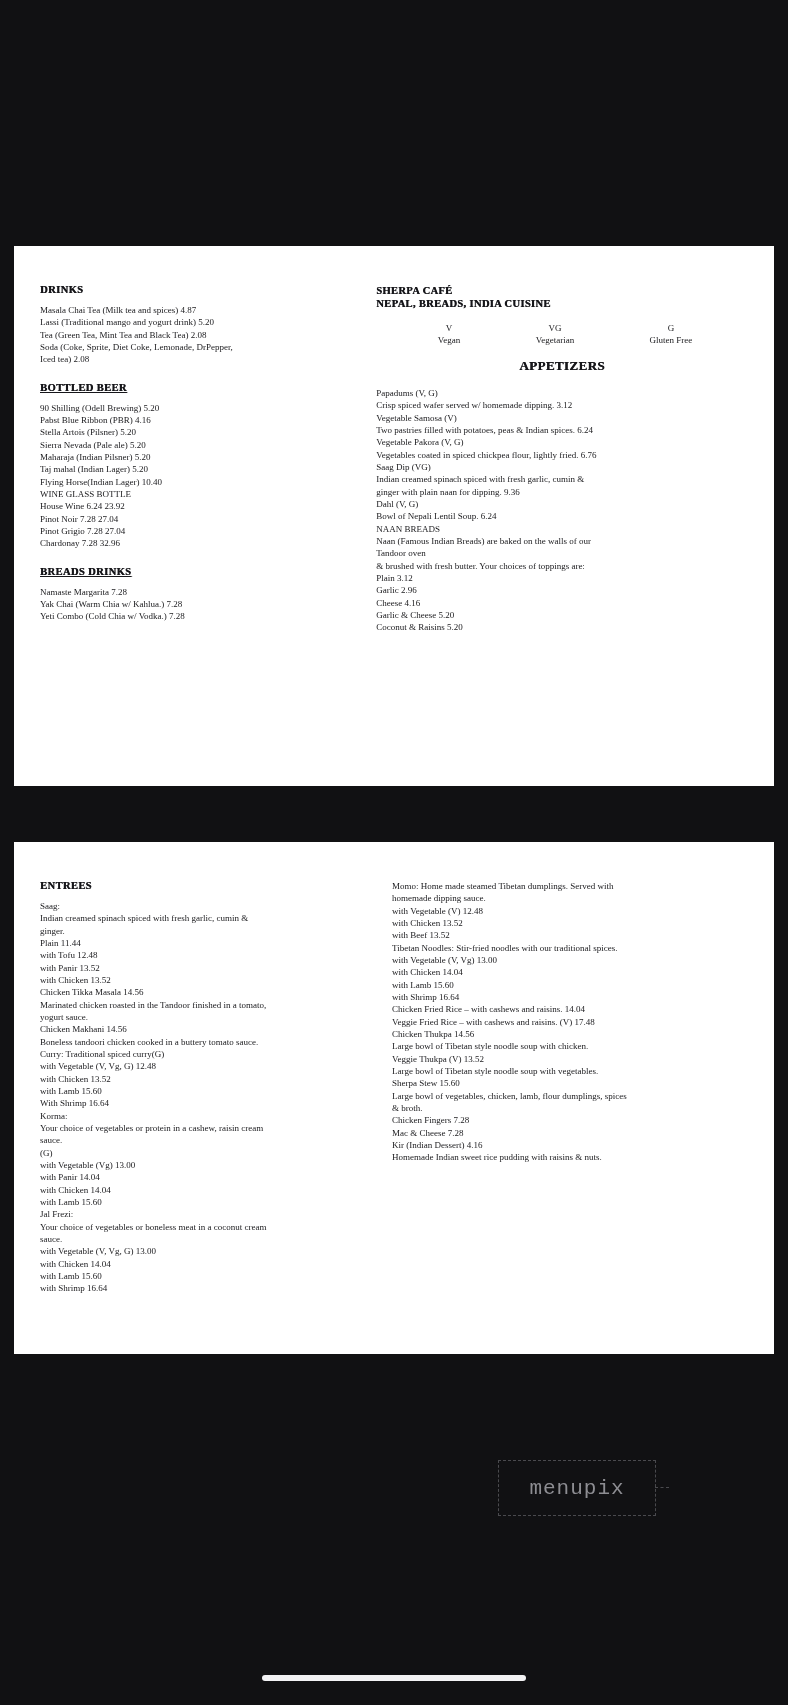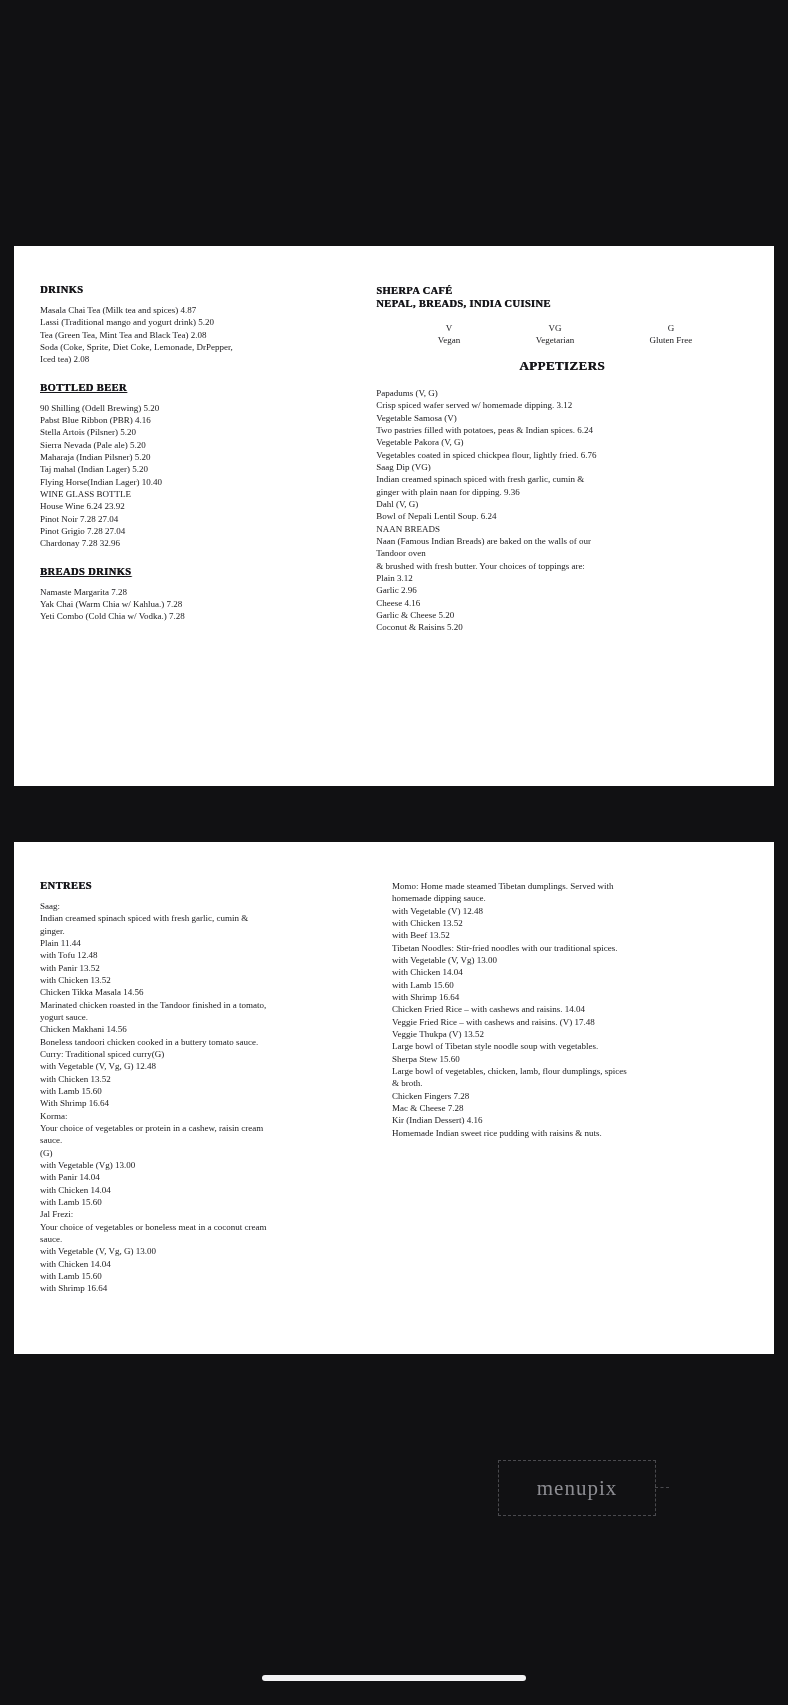--- a/index.html
+++ b/index.html
@@ -117,21 +117,21 @@
     border: 1px dashed #4a4a4e;
     box-sizing: border-box;
   }
   .watermark-inner {
     position: absolute;
     left: 0; right: 0; top: 0; bottom: 0;
     display: flex;
     align-items: center;
     justify-content: center;
     color: #8d8d92;
-    font-family: Liberation Serif, serif;
+    font-family: Liberation Mono, monospace;
     font-size: 21px;
     letter-spacing: 1px;
   }
   .watermark-tick {
     position: absolute;
     right: -14px;
     top: 26px;
     width: 14px;
     border-top: 1px dashed #4a4a4e;
   }
@@ -339,20 +339,24 @@
       </ul>
 
       <ul class="lines block">
         <li>Chicken Fried Rice – with cashews and raisins. 14.04</li>
       </ul>
 
       <ul class="lines block">
         <li>Veggie Fried Rice – with cashews and raisins. (V) 17.48</li>
       </ul>
 
+      <ul class="lines block">
+        <li>Chicken Thukpa 14.56</li>
+        <li>Large bowl of Tibetan style noodle soup with chicken.</li>
+      </ul>
 
       <ul class="lines block">
         <li>Veggie Thukpa (V) 13.52</li>
         <li>Large bowl of Tibetan style noodle soup with vegetables.</li>
       </ul>
 
       <ul class="lines block">
         <li>Sherpa Stew 15.60</li>
         <li>Large bowl of vegetables, chicken, lamb, flour dumplings, spices</li>
         <li>&amp; broth.</li>

